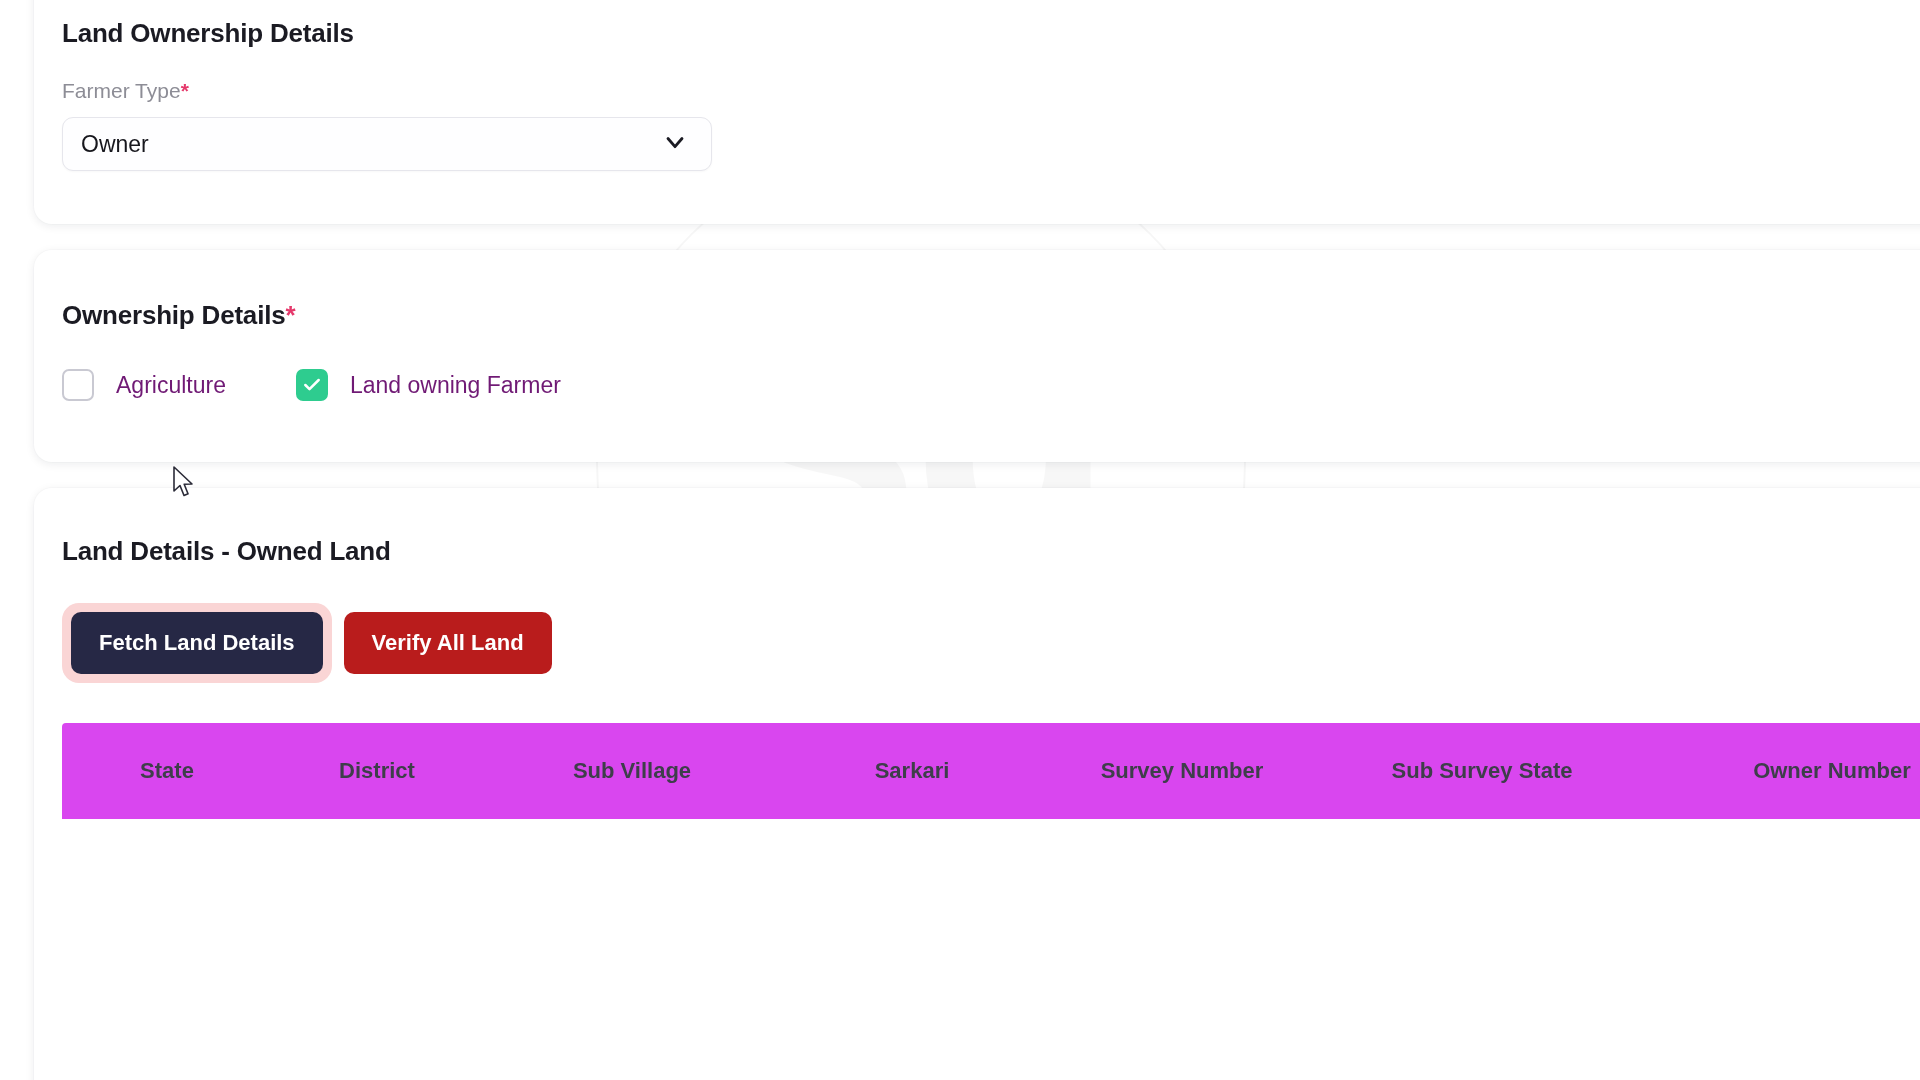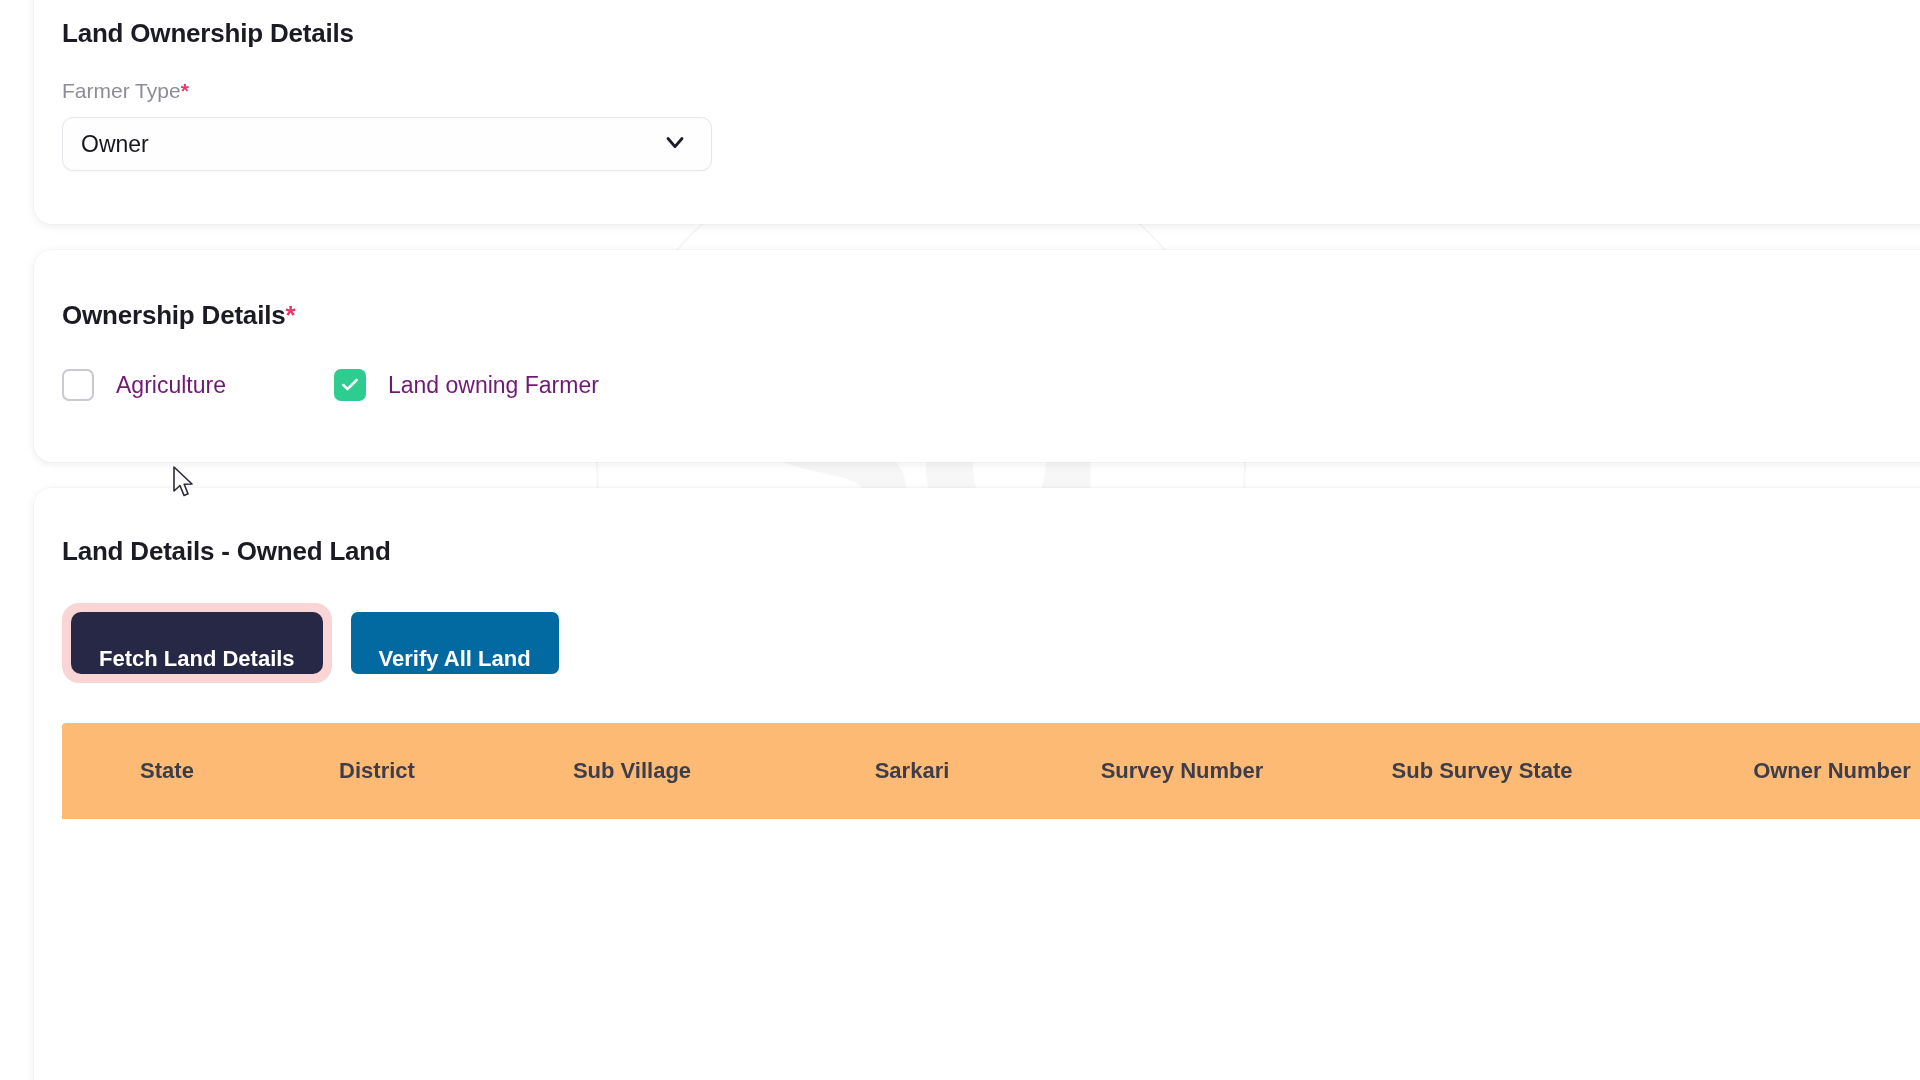--- a/index.html
+++ b/index.html
@@ -128,21 +128,21 @@
   .checkbox-row {
     display: flex;
     align-items: center;
     margin-top: 38px;
   }
   .cb-item {
     display: flex;
     align-items: center;
     cursor: pointer;
   }
-  .cb-item + .cb-item { margin-left: 108px; }
+  .cb-item + .cb-item { margin-left: 70px; }
 
   .cb-box {
     width: 32px;
     height: 32px;
     border-radius: 7px;
     border: 2px solid #c9c9d2;
     background: #ffffff;
     display: flex;
     align-items: center;
     justify-content: center;
@@ -177,28 +177,28 @@
     display: inline-block;
     line-height: 0;
   }
   .btn {
     border: none;
     border-radius: 10px;
     font-family: "Liberation Sans", sans-serif;
     font-size: 22px;
     font-weight: 700;
     color: #ffffff;
-    padding: 16px 28px;
+    padding: 0 28px;
     height: 62px;
     cursor: pointer;
     line-height: 62px;
     white-space: nowrap;
   }
   #btn-fetch-land { background: #262845; }
-  #btn-verify-all { background: #0369a1; margin-left: 19px; border-radius: 7px; }
+  #btn-verify-all { background: #b91c1c; margin-left: 12px; }
 
   
   #mouse-cursor {
     position: absolute;
     left: 172px;
     top: 494px;
     z-index: 5;
     pointer-events: none;
   }
 
@@ -206,21 +206,21 @@
   .table-wrap {
     margin-top: 40px;
     width: 1960px;
   }
   table.land-table {
     border-collapse: collapse;
     width: 1960px;
     table-layout: fixed;
   }
   table.land-table thead th {
-    background: #fdba74;
+    background: #d946ef;
     height: 96px;
     font-size: 22px;
     font-weight: 700;
     color: #3e3e4a;
     text-align: center;
     vertical-align: middle;
     white-space: nowrap;
   }
   table.land-table thead th:first-child { border-top-left-radius: 4px; }
   .tbody-empty { height: 300px; background: #ffffff; }

